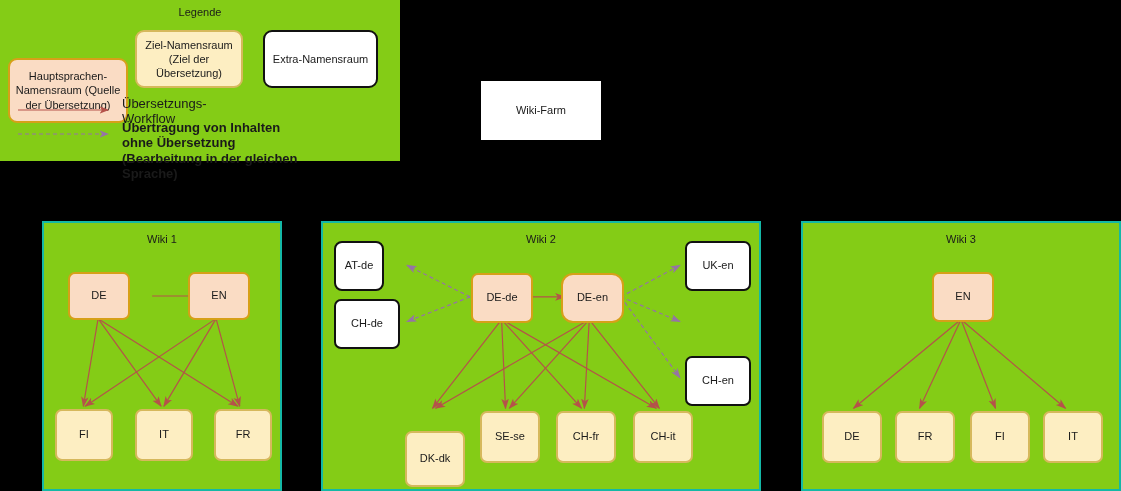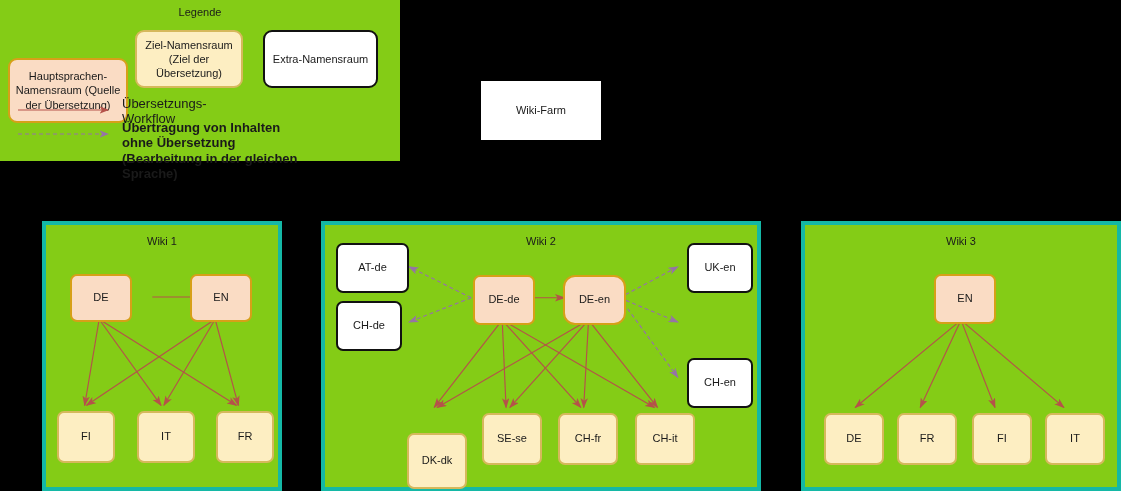--- a/index.html
+++ b/index.html
@@ -14,21 +14,21 @@
     background: #000000;
     overflow: hidden;
     font-family: "Liberation Sans", sans-serif;
   }
   .panel {
     position: absolute;
     background: #84cc16;
     box-sizing: border-box;
   }
   .panel-bordered {
-    border: 4px solid #14b8a6;
+    border: 2px solid #14b8a6;
   }
   .panel-title {
     position: absolute;
     width: 100%;
     text-align: center;
     font-size: 11px;
     color: #1a1a1a;
     white-space: nowrap;
   }
   .node {
@@ -200,33 +200,33 @@
       <line class="wf-line" x1="180" y1="98" x2="184" y2="188" marker-end="url(#w2-arrow)"></line>
       <line class="wf-line" x1="180" y1="98" x2="261" y2="188" marker-end="url(#w2-arrow)"></line>
       <line class="wf-line" x1="180" y1="98" x2="337" y2="188" marker-end="url(#w2-arrow)"></line>
 
       <line class="wf-line" x1="269" y1="98" x2="113" y2="188" marker-end="url(#w2-arrow)"></line>
       <line class="wf-line" x1="269" y1="98" x2="188" y2="188" marker-end="url(#w2-arrow)"></line>
       <line class="wf-line" x1="269" y1="98" x2="264" y2="188" marker-end="url(#w2-arrow)"></line>
       <line class="wf-line" x1="269" y1="98" x2="340" y2="188" marker-end="url(#w2-arrow)"></line>
     </svg>
 
-    <div class="node node-extra" style="left:11px; top:18px; width:73px; height:50px;">AT-de</div>
+    <div class="node node-extra" style="left:11px; top:18px; width:50px; height:50px;border-radius:8px;">AT-de</div>
     <div class="node node-source" style="left:148px; top:50px; width:62px; height:50px;">DE-de</div>
 
     <div class="node node-extra" style="left:11px; top:76px; width:66px; height:50px;">CH-de</div>
     <div class="node node-source" style="left:238px; top:50px; width:63px; height:50px;border-radius:12px;">DE-en</div>
 
     <div class="node node-extra" style="left:362px; top:18px; width:66px; height:50px;">UK-en</div>
     <div class="node node-extra" style="left:362px; top:133px; width:66px; height:50px;">CH-en</div>
 
     <div class="node node-target" style="left:82px; top:188px; width:60px; height:56px;margin-top:20px;">DK-dk</div>
     <div class="node node-target" style="left:157px; top:188px; width:60px; height:52px;">SE-se</div>
     <div class="node node-target" style="left:233px; top:188px; width:60px; height:52px;">CH-fr</div>
-    <div class="node node-target" style="left:310px; top:188px; width:60px; height:52px;border-radius:6px;">CH-it</div>
+    <div class="node node-target" style="left:310px; top:188px; width:60px; height:52px;">CH-it</div>
   </div>
 
   <div class="panel panel-bordered" style="left:801px; top:221px; width:320px; height:270px;">
     <div class="panel-title" style="top:10px;">Wiki 3</div>
 
     <svg class="edges" viewBox="0 0 320 270">
       <defs>
         <marker id="w3-arrow" markerWidth="9" markerHeight="9" refX="8" refY="3.2" orient="auto" markerUnits="strokeWidth">
           <path d="M0,0 L9,3.2 L0,6.4 L2.2,3.2 Z" fill="#b5524a"></path>
         </marker>

